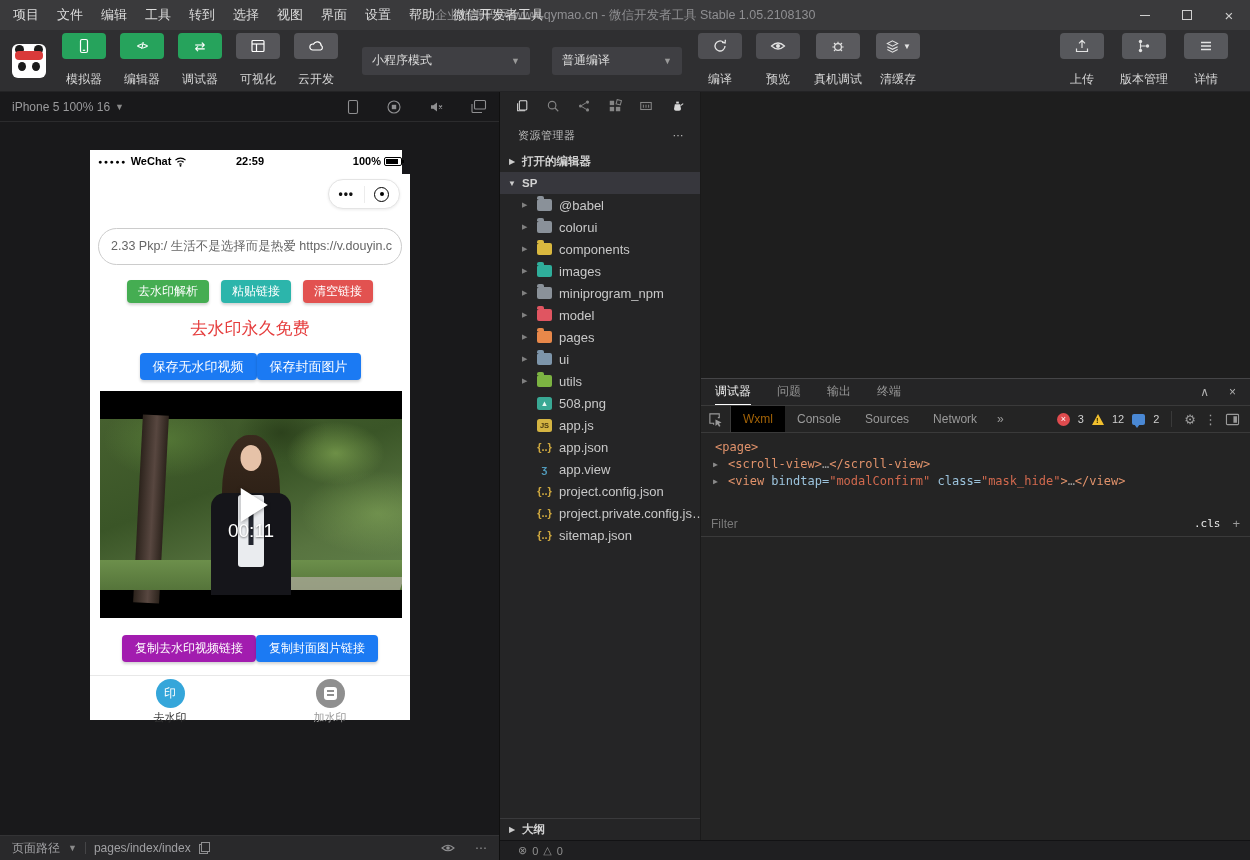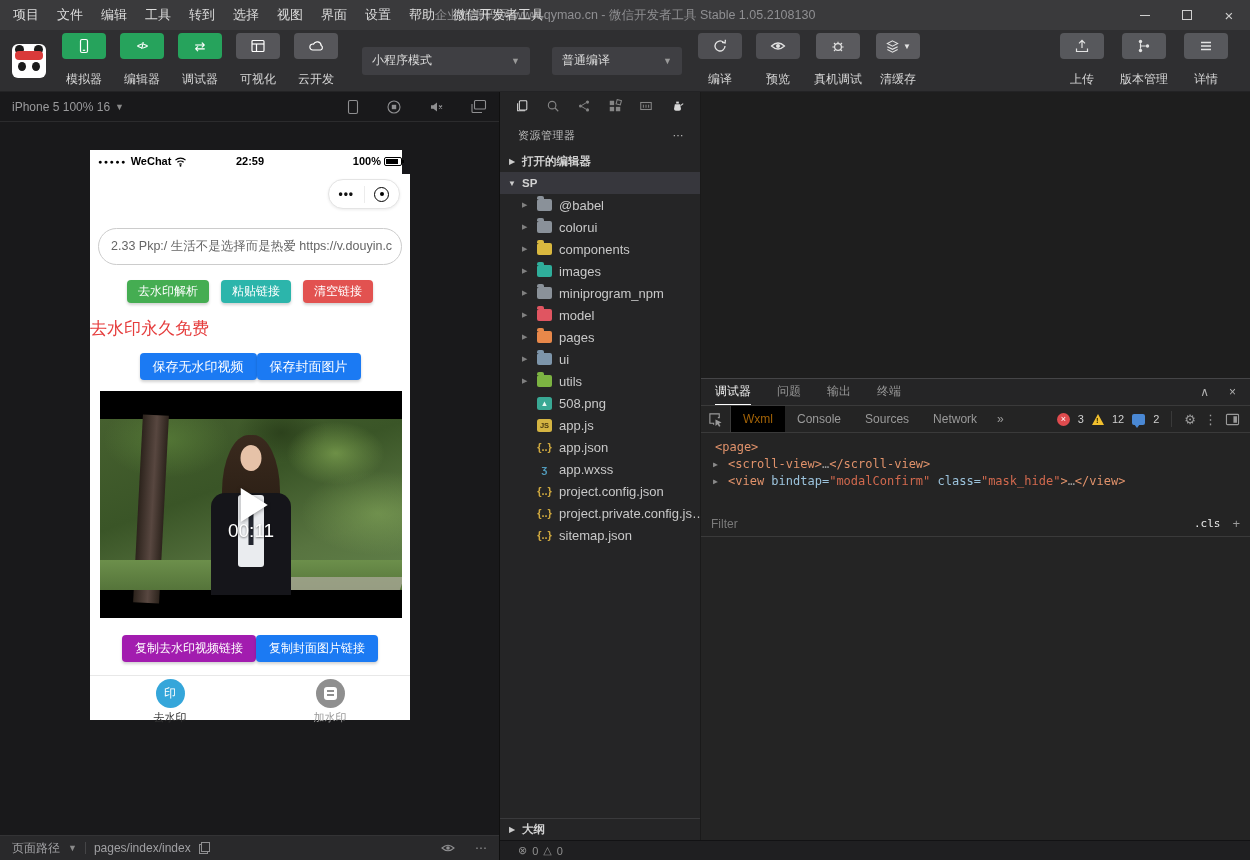--- a/index.html
+++ b/index.html
@@ -71,21 +71,21 @@
   .batt::after { content:""; position:absolute; right:-3px; top:2px; width:2px; height:3px; background:#000; }
   .p-capsule { position:absolute; top:29px; right:10px; width:72px; height:30px; background:#fff; border:1px solid #e4e4e4; border-radius:16px; display:flex; align-items:center; box-shadow:0 1px 3px rgba(0,0,0,.08); }
   .p-capsule .dots { flex:1; text-align:center; font-size:12px; letter-spacing:1px; font-weight:bold; color:#111; }
   .p-capsule .cap-sep { width:1px; height:17px; background:#ececec; }
   .p-capsule .target-wrap { flex:1; display:flex; justify-content:center; }
   .target { width:15px; height:15px; border:1.6px solid #000; border-radius:50%; position:relative; }
   .target::after { content:""; position:absolute; left:50%; top:50%; width:4px; height:4px; margin:-2px 0 0 -2px; border-radius:50%; background:#000; }
   .p-input { margin:56px 8px 0; height:37px; border:1px solid #ccc; border-radius:19px; display:flex; align-items:center; padding:0 12px; font-size:12.5px; color:#666; white-space:nowrap; overflow:hidden; background:#fff; }
   .p-actions { margin-top:15px; display:flex; justify-content:center; gap:12px; }
   .p-btn { height:23px; border:none; border-radius:4px; color:#fff; font-size:12px; padding:0 11px; display:flex; align-items:center; box-shadow:0 2px 3px rgba(0,0,0,.18); font-family:inherit; }
-  .p-banner { margin-top:14px; font-size:17px; }
+  .p-banner { margin-top:14px; text-align:center; font-size:17px; }
   .p-saves, .p-copies { display:flex; justify-content:center; }
   .p-saves { margin-top:13px; }
   .p-copies { margin-top:17px; }
   .p-btn-blue { height:27px; border:none; border-radius:4px; color:#fff; font-size:13px; padding:0 13px; display:flex; align-items:center; box-shadow:0 2px 3px rgba(0,0,0,.18); font-family:inherit; }
   .p-copies .p-btn-blue { font-size:12px; }
   .p-video { margin:11px 0 0 10px; width:302px; height:227px; background:#000; position:relative; overflow:hidden; }
   .scene { position:absolute; left:0; right:0; top:28px; height:171px;
     background:
       radial-gradient(70px 45px at 78% 20%, rgba(150,190,95,.55), transparent 70%),
       radial-gradient(90px 55px at 22% 12%, rgba(95,135,60,.6), transparent 70%),
@@ -634,21 +634,21 @@
                   <i>{..}</i>
                 </span>
                 <span class="tlabel">app.json</span>
               </div>
 
               <div class="tree-row">
                 <span class="chev"></span>
                 <span class="ticon plain" style="--c: #519aba;">
                   <i>ʒ</i>
                 </span>
-                <span class="tlabel">app.wxss</span>
+                <span class="tlabel">app.view</span>
               </div>
 
               <div class="tree-row">
                 <span class="chev"></span>
                 <span class="ticon plain" style="--c: #d0a93f;">
                   <i>{..}</i>
                 </span>
                 <span class="tlabel">project.config.json</span>
               </div>
 

